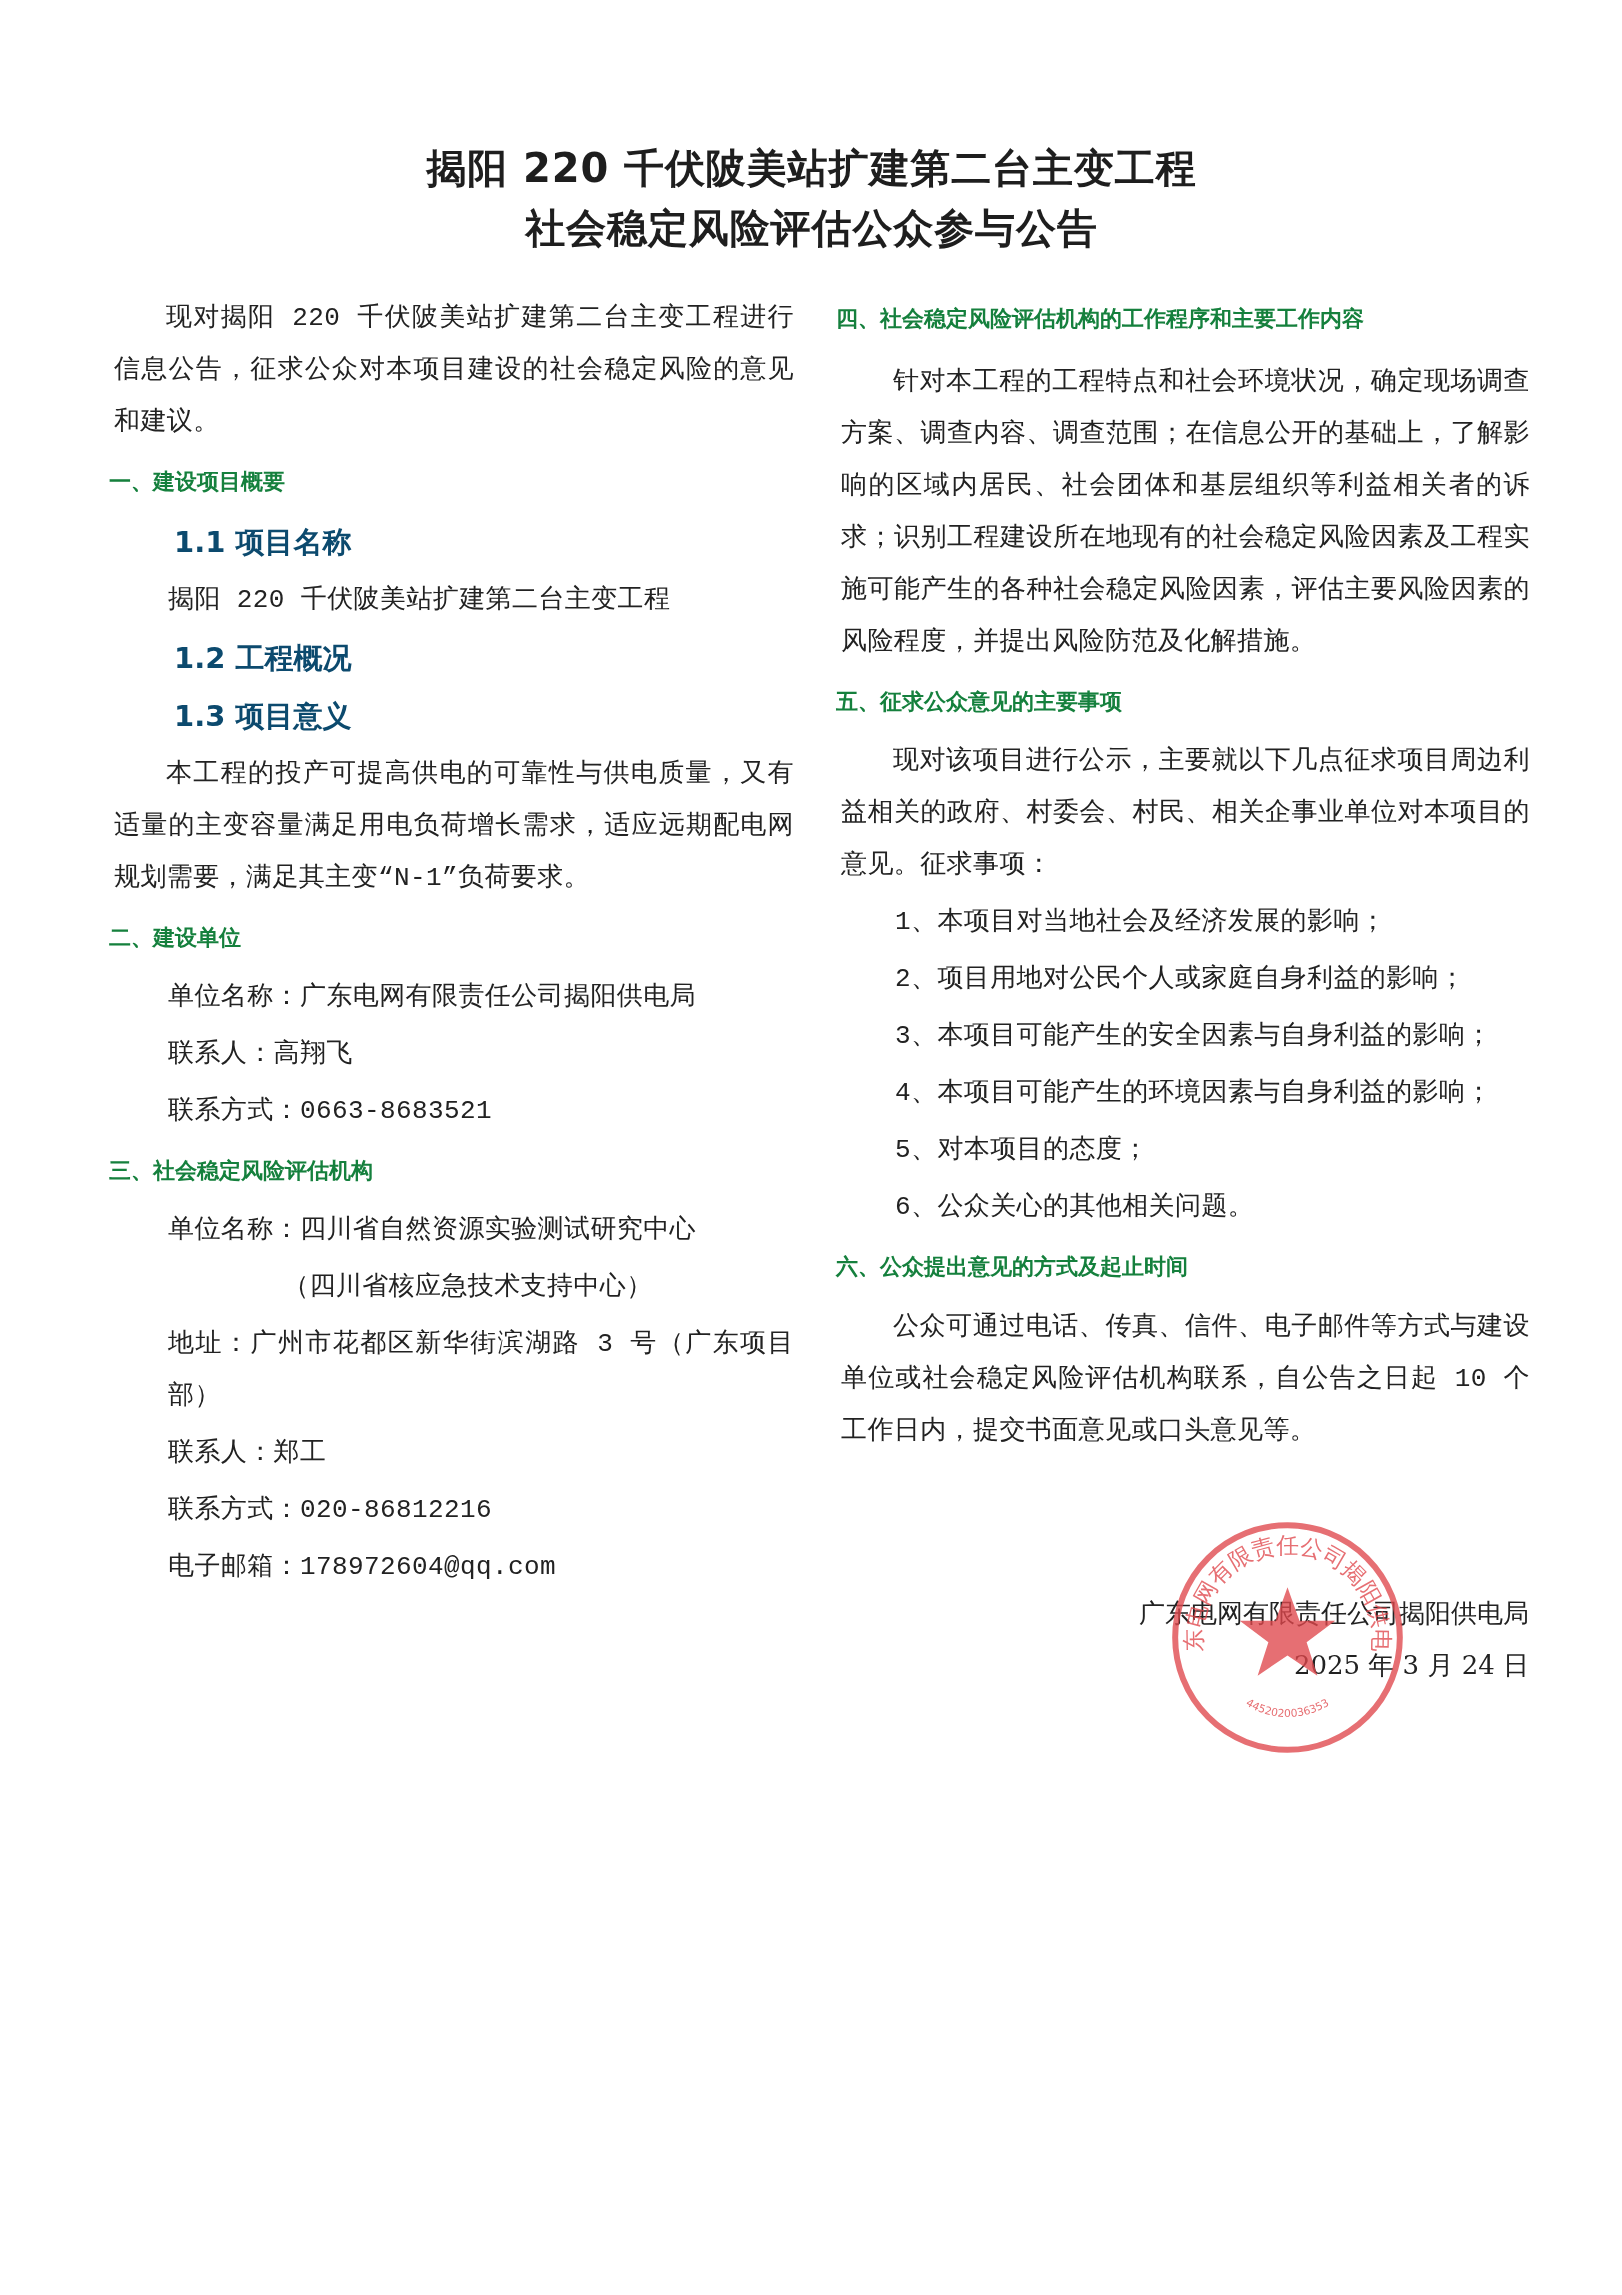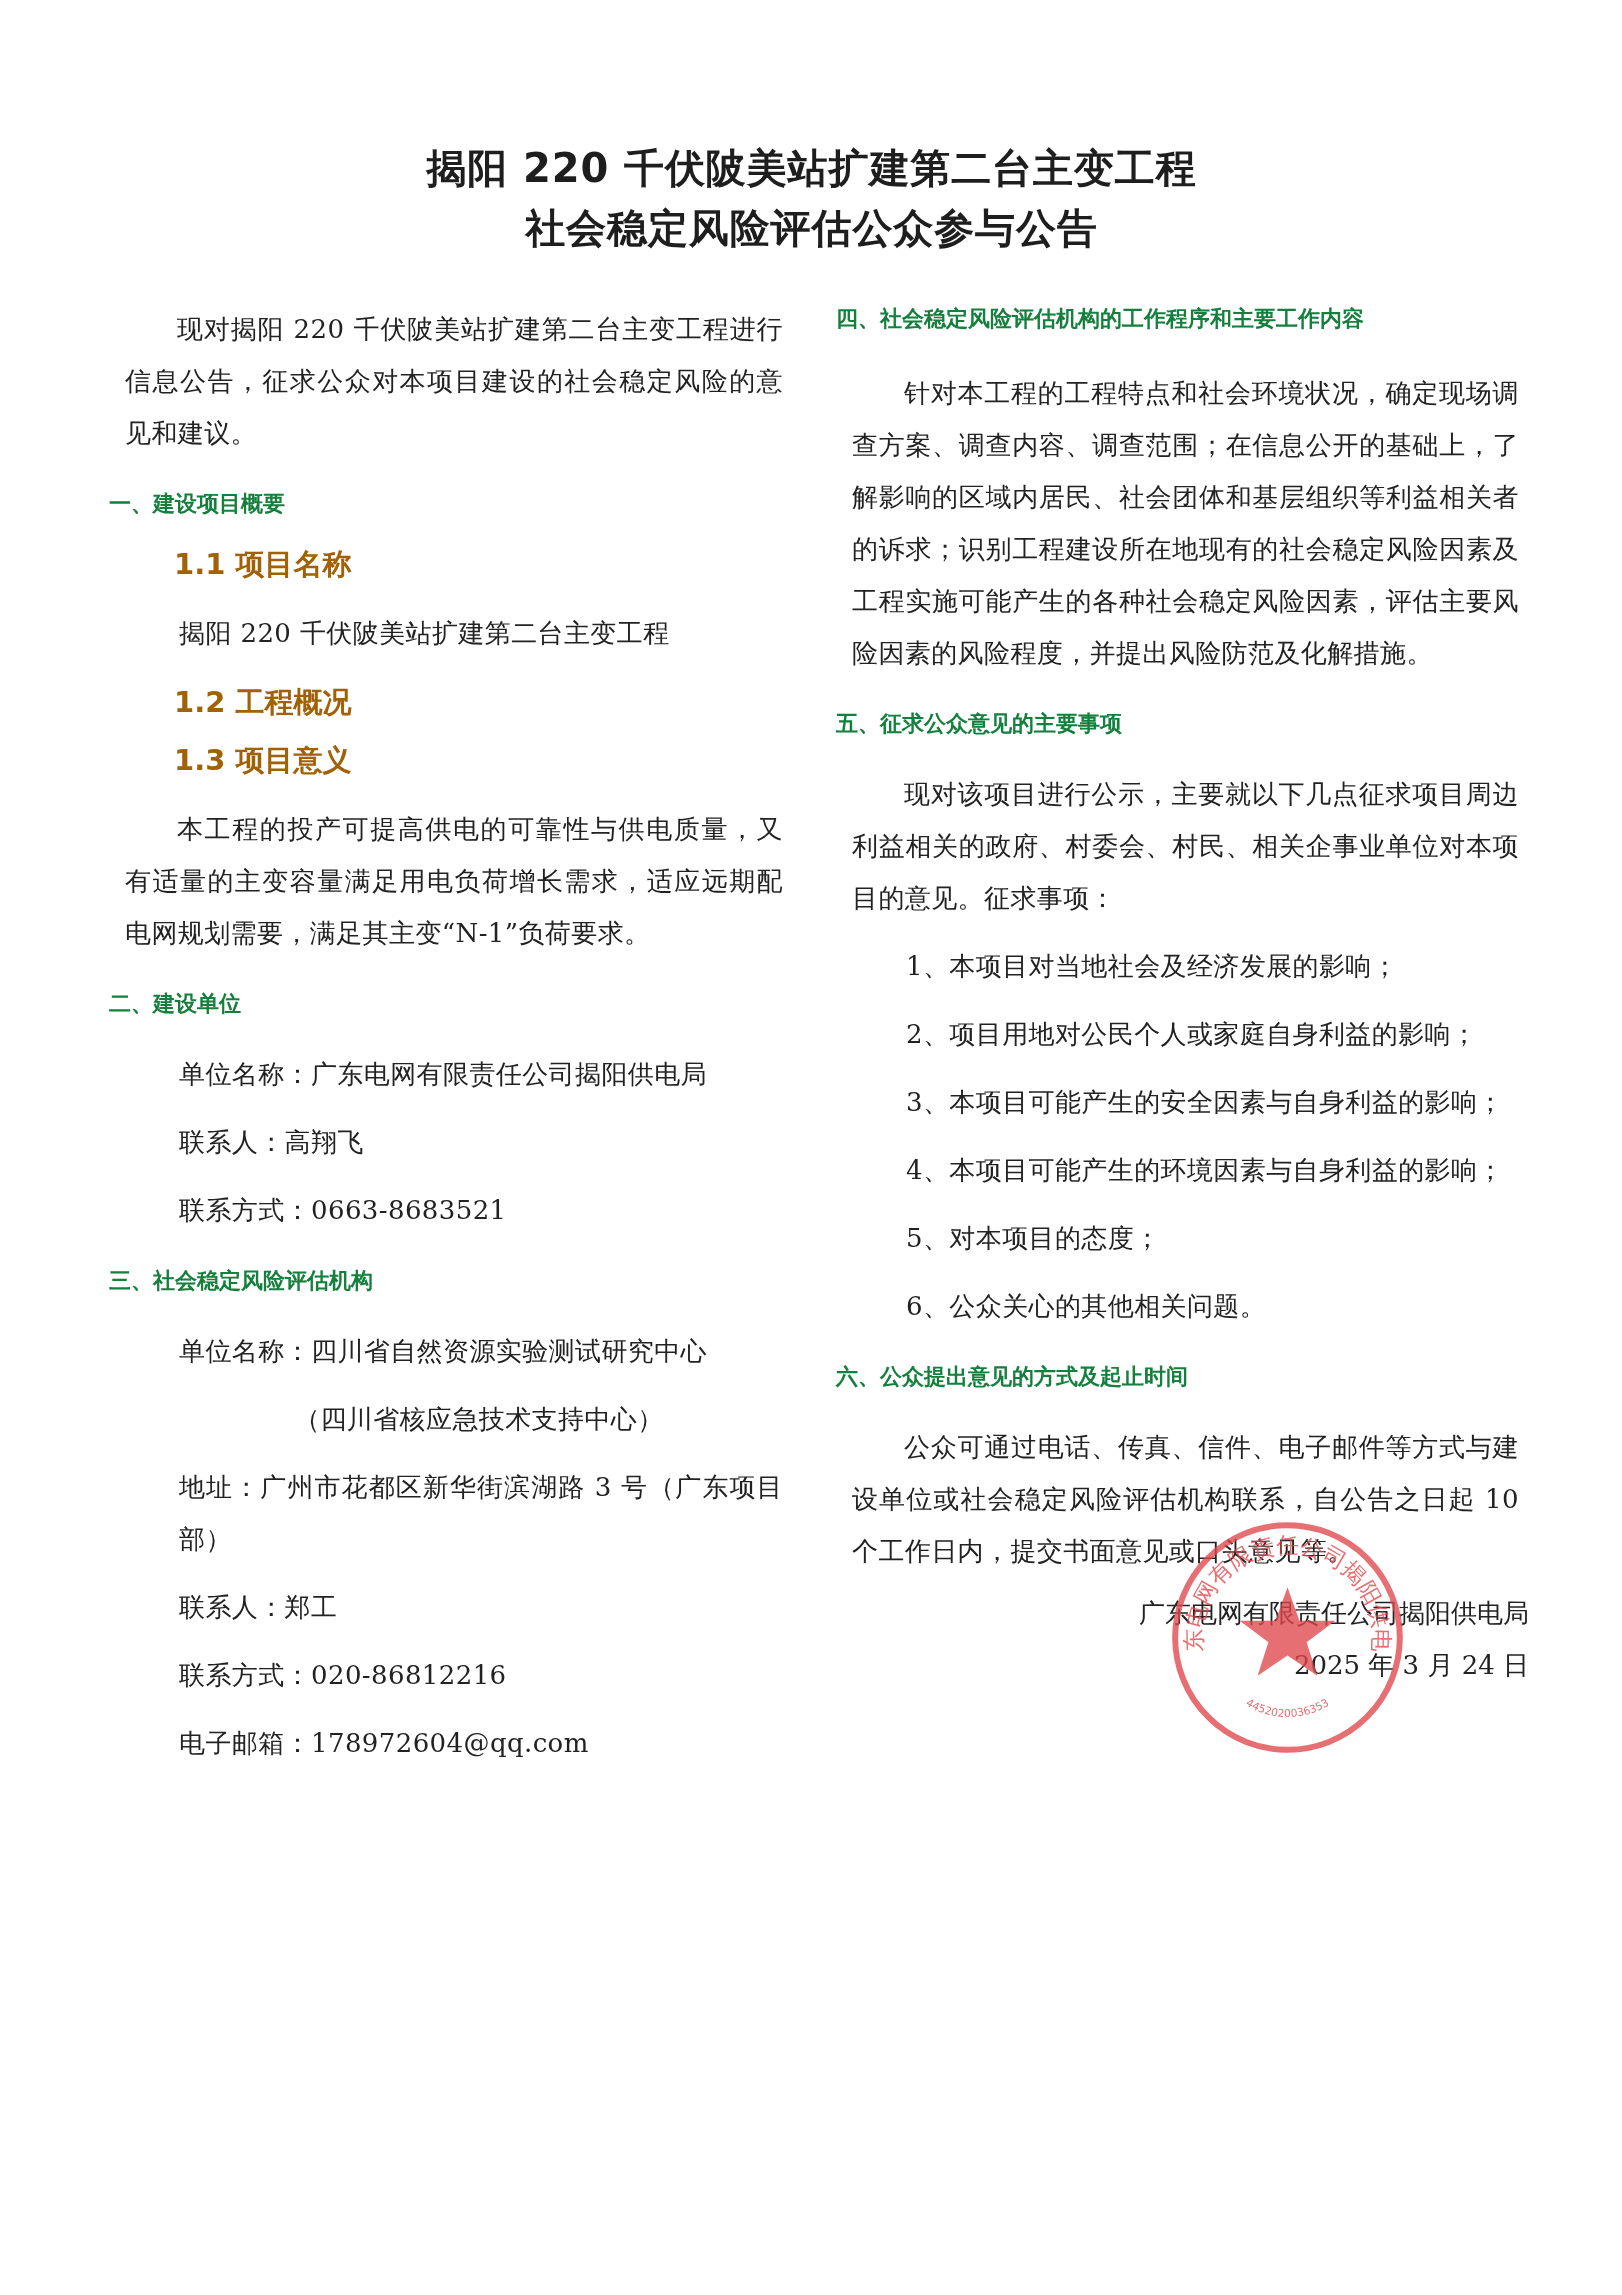--- a/index.html
+++ b/index.html
@@ -14,35 +14,36 @@
     font-weight: bold; font-size: 40px; color: #1e1e1e; letter-spacing: 0.9px;
   }
   #title1 { top: 141px; }
   #title2 { top: 201px; }
 
   .col { position: absolute; top: 287px; }
   #left { left: 109px; width: 690px; }
   #right { left: 836px; width: 699px; }
 
   .p {
-    font-size: 26px; line-height: 52px; margin: 16px; text-align: justify;
+    font-size: 26px; line-height: 52px; margin: 5px; text-align: justify;
     letter-spacing: 0.4px;
+    font-family: Liberation Mono, monospace;
   }
   .p.indent { text-indent: 52px; }
   .p.pad { padding-left: 54px; }
   .h1 {
     font-family: "DejaVu Sans", "Liberation Sans", sans-serif;
     font-weight: bold; font-size: 22px; line-height: 57px; margin: 3.5px 0 5.2px 0;
     color: #15803d;
   }
   .h1.wrap { line-height: 64px; margin-top: 0; }
   .h2 {
     font-family: "DejaVu Sans", "Liberation Sans", sans-serif;
     font-weight: bold; font-size: 29px; line-height: 54px; margin: 1.7px 0 3.5px 0;
-    padding-left: 65px; color: #a16207;
+    padding-left: 65px; color: #0c4a6e;
   }
   .sub-indent { padding-left: 169px; }
 
   .sign { position: absolute; right: 94px; text-align: right; font-size: 26px; color: #222; }
   #sign-org { top: 1596px; }
   #sign-date { top: 1648px; }
 
   #stamp {
     position: absolute; left: 1168px; top: 1518px; width: 239px; height: 239px;
     opacity: 0.78; pointer-events: none;

